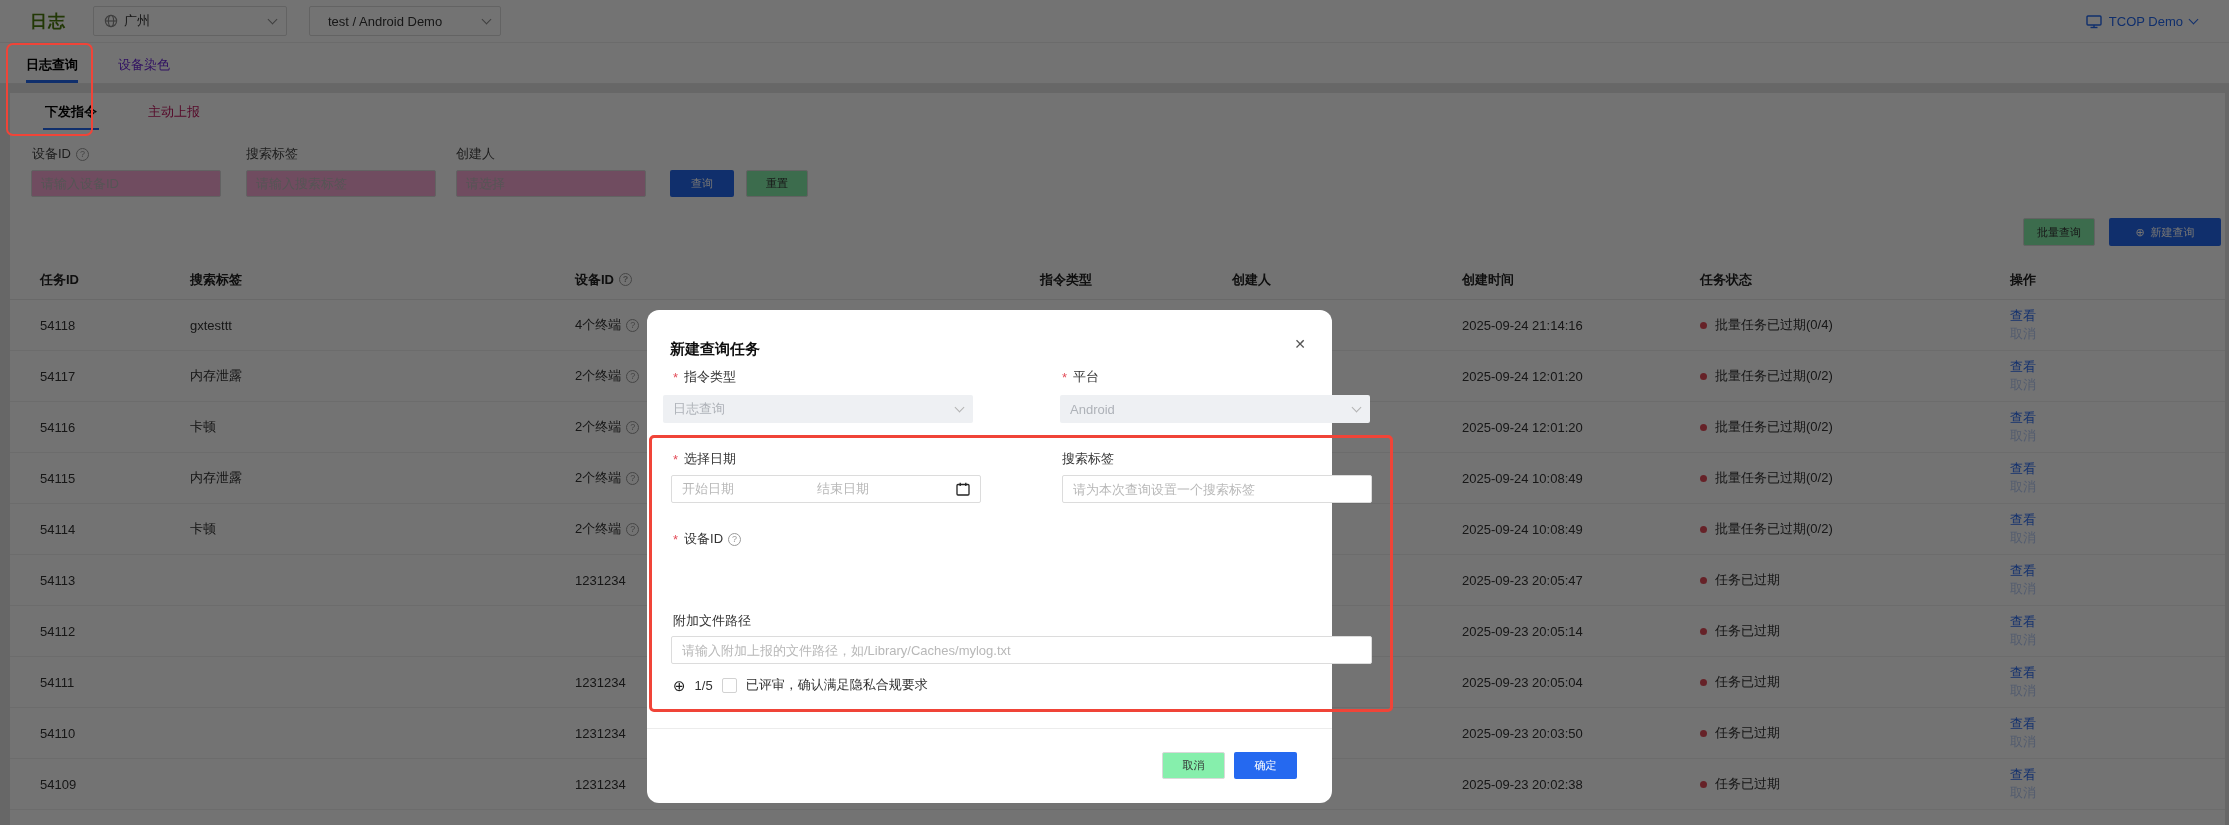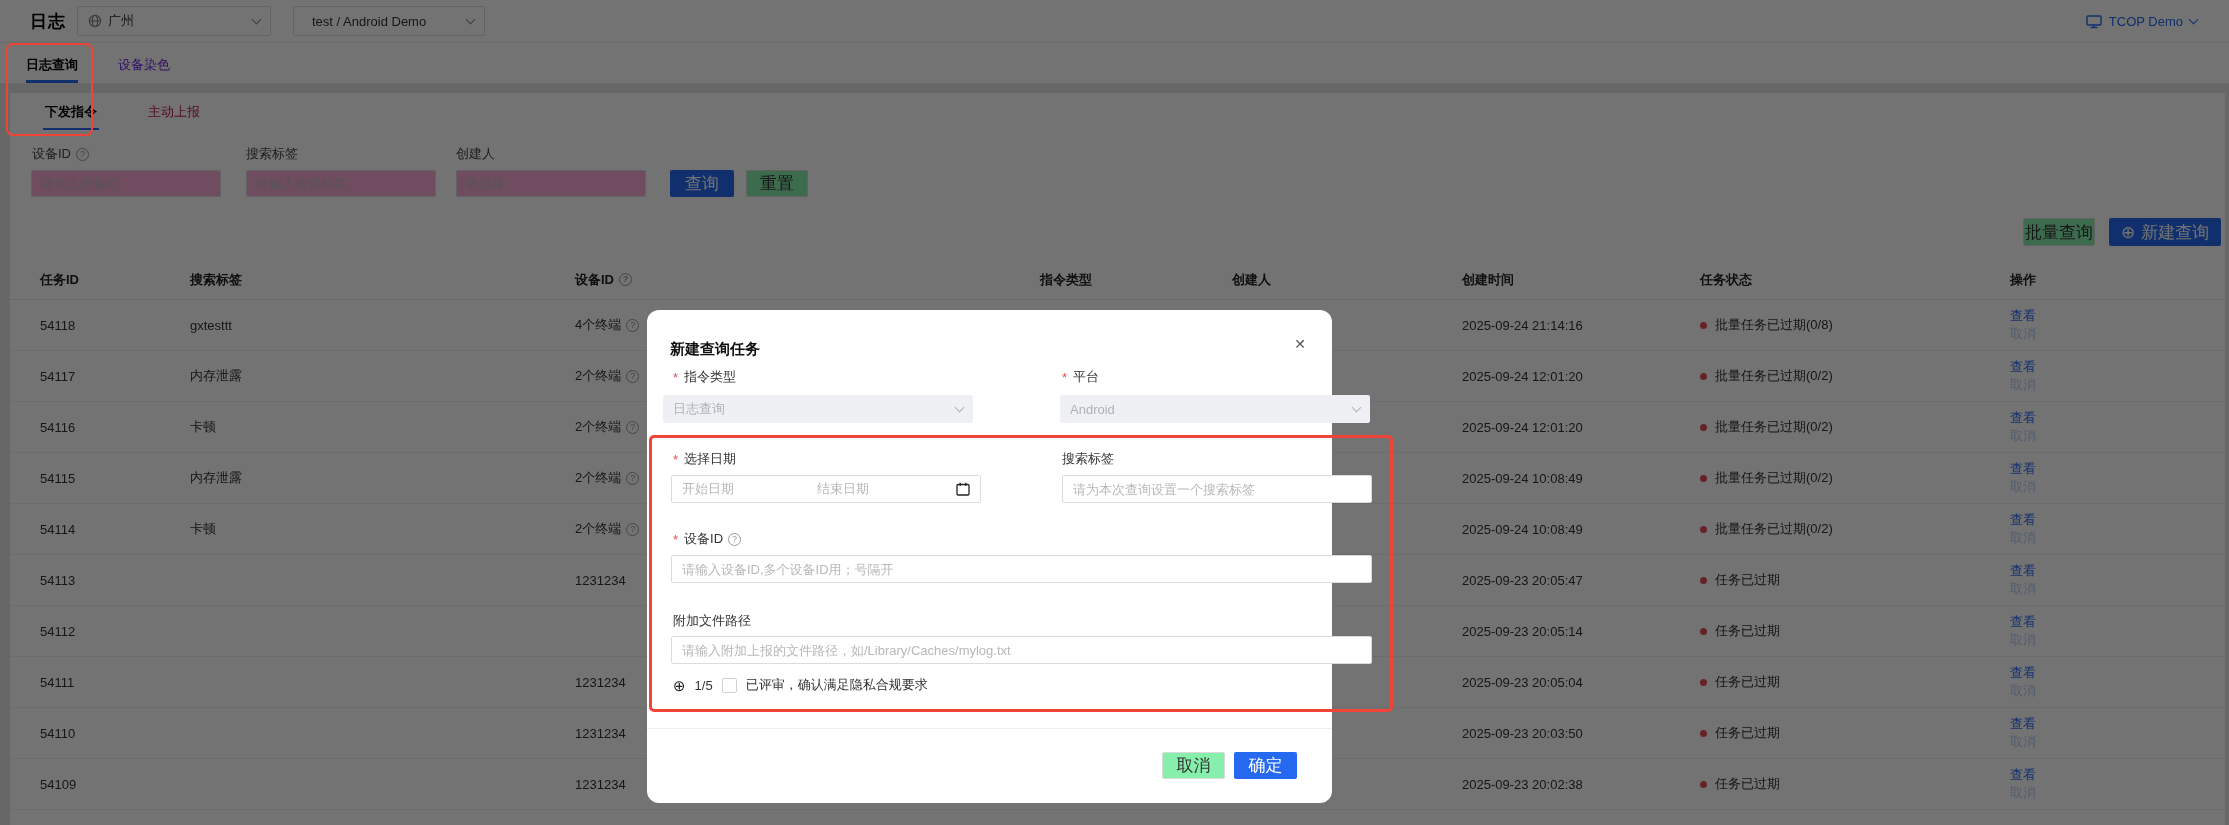--- a/index.html
+++ b/index.html
@@ -1,21 +1,21 @@
 <!DOCTYPE html>
 <html><head>
 <meta charset="utf-8">
 <style>
   * { margin:0; padding:0; box-sizing:border-box; }
   html,body { width:2229px; height:825px; overflow:hidden; }
   body { font-family:"Liberation Sans","DejaVu Sans",sans-serif; font-size:13px; color:#333; background:#e4e4e4; position:relative; }
 
   
   .topbar { height:43px; background:#fff; border-bottom:1px solid #eeeeee; display:flex; align-items:center; padding-left:30px; position:relative; z-index:1; }
-  .app-title { font-size:17px; font-weight:700; color:#000000; margin-right:11px; letter-spacing:1px; }
+  .app-title { font-size:17px; font-weight:700; color:#4d7c0f; margin-right:27px; letter-spacing:1px; }
   .tb-select { height:30px; border:1px solid #dcdcdc; border-radius:2px; display:flex; align-items:center; padding:0 10px; color:#333; background:#fff; cursor:pointer; }
   .tb-select .txt { margin:0 8px 0 6px; }
   .tb-select.region { width:194px; }
   .tb-select.project { width:192px; margin-left:22px; }
   .tb-select .spacer { flex:1; }
   .chev { width:7px; height:7px; border:solid #8c8c8c; border-width:0 1.5px 1.5px 0; transform:rotate(45deg); margin-top:-4px; flex:none; }
   .tb-right { margin-left:auto; margin-right:32px; display:flex; align-items:center; color:#2569f0; gap:7px; cursor:pointer; }
   .tb-right .chev { border-color:#2569f0; }
 
   
@@ -27,21 +27,21 @@
   
   .card { position:absolute; left:10px; right:4px; top:93px; bottom:0; background:#fff; }
   .subtabs { position:absolute; left:33px; top:2px; display:flex; gap:47px; }
   .subtab { padding:8px 2px 9px; color:#be185d; cursor:pointer; position:relative; }
   .subtab.active { color:#000; font-weight:700; }
   .subtab.active:after { content:""; position:absolute; left:0; right:0; bottom:0; height:2.5px; background:#2569f0; }
 
   .flabel { position:absolute; top:52px; color:#444; display:flex; align-items:center; gap:5px; }
   .finput { position:absolute; top:77px; height:27px; border:1px solid #d9d9d9; border-radius:2px; padding:0 9px; font-size:13px; color:#333; background:#f9a8d4; outline:none; }
   .finput::placeholder { color:#bcbcbc; }
-  .btn { border:none; border-radius:2px; height:27px; font-size:17px; cursor:pointer; display:inline-flex; align-items:center; justify-content:center;text-align:right; }
+  .btn { border:none; border-radius:2px; height:27px; font-size:11px; cursor:pointer; display:inline-flex; align-items:center; justify-content:center;text-align:right; }
   .btn.primary { background:#2569f0; color:#fff; }
   .btn.plain { background:#86efac; border:1px solid #d9d9d9; color:#333; }
 
   .toolbar-btn { position:absolute; top:125px; }
   .help { width:13px; height:13px; border:1px solid #9a9a9a; border-radius:50%; color:#9a9a9a; font-size:9px; line-height:11px; text-align:center; display:inline-block; flex:none; }
 
   
   .table { position:absolute; left:0; right:0; top:167px; }
   .thead,.trow { display:grid; grid-template-columns:150px 385px 465px 192px 230px 238px 310px auto; padding-left:30px; align-items:center; }
   .thead { height:40px; font-weight:700; color:#222; border-bottom:1px solid #e9e9e9; }
@@ -167,21 +167,21 @@
           <div>gxtesttt</div>
           <div class="cell-dev">
             <div>4个终端</div>
             <div class="help">?</div>
           </div>
           <div></div>
           <div></div>
           <div>2025-09-24 21:14:16</div>
           <div class="status">
             <div class="dot"></div>
-            <div>批量任务已过期(0/8)</div>
+            <div>批量任务已过期(0/4)</div>
           </div>
           <div>
             <div class="link">查看</div>
             <div class="link disabled">取消</div>
           </div>
         </div>
         <div class="trow">
           <div>54117</div>
           <div>内存泄露</div>
           <div class="cell-dev">
@@ -389,21 +389,20 @@
         <line x1="9.8" y1="0.8" x2="9.8" y2="4"></line>
     </svg>
   </div>
   <input class="m-input" style="left: 415px; top: 165px; width: 310px;" placeholder="请为本次查询设置一个搜索标签">
 
   <div class="m-label" style="left:26px;top:220px">
     <span class="req">*</span>
       <span>设备ID</span>
       <span class="help">?</span>
   </div>
-  <input class="m-input" style="left: 24px; top: 245px; width: 701px;" placeholder="请输入设备ID,多个设备ID用；号隔开">
 
   <div class="m-label" style="left:26px;top:302px">附加文件路径</div>
   <input class="m-input" style="left: 24px; top: 326px; width: 701px;" placeholder="请输入附加上报的文件路径，如/Library/Caches/mylog.txt">
 
   <div class="review-row">
     <span class="plus-ico">⊕</span>
     <span>1/5</span>
     <span class="checkbox"></span>
     <span>已评审，确认满足隐私合规要求</span>
   </div>

